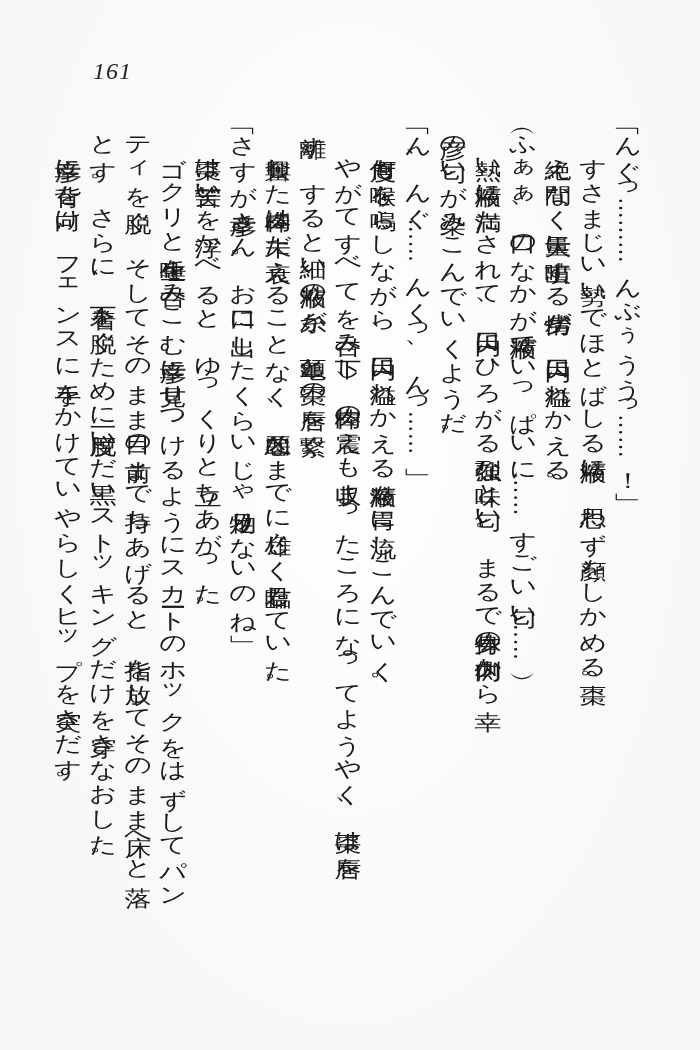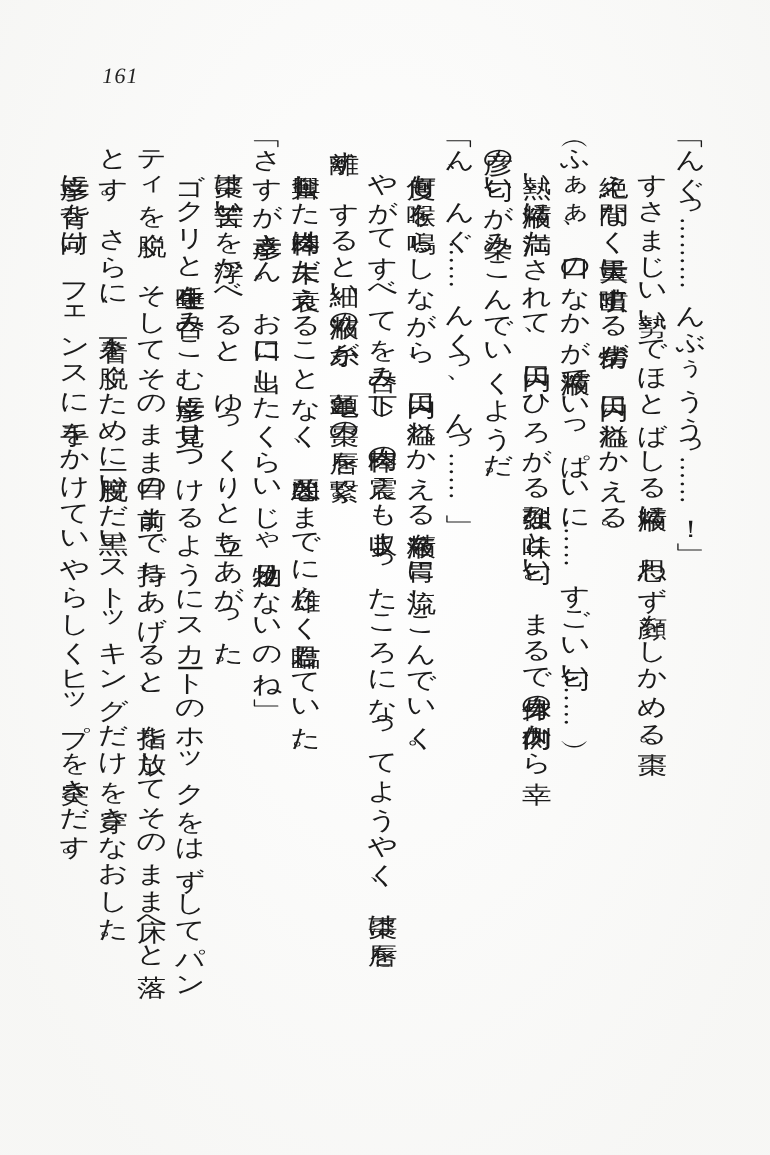--- a/index.html
+++ b/index.html
@@ -17,21 +17,21 @@
     background:
       radial-gradient(ellipse at 50% 40%, rgba(255,255,255,0.9) 0%, rgba(246,246,244,0.9) 85%),
       #fbfbfa;
     font-family: "Liberation Serif", "DejaVu Serif", serif;
     color: #1b1b1b;
   }
   .page-number {
     position: absolute;
     top: 58px;
     left: 93px;
-    font-size: 20px;
+    font-size: 24px;
     font-style: italic;
     letter-spacing: 1px;
     color: #232323;
   }
   .text-block {
     position: absolute;
     top: 121px;
     right: 55px;
     writing-mode: vertical-rl;
     text-orientation: mixed;

